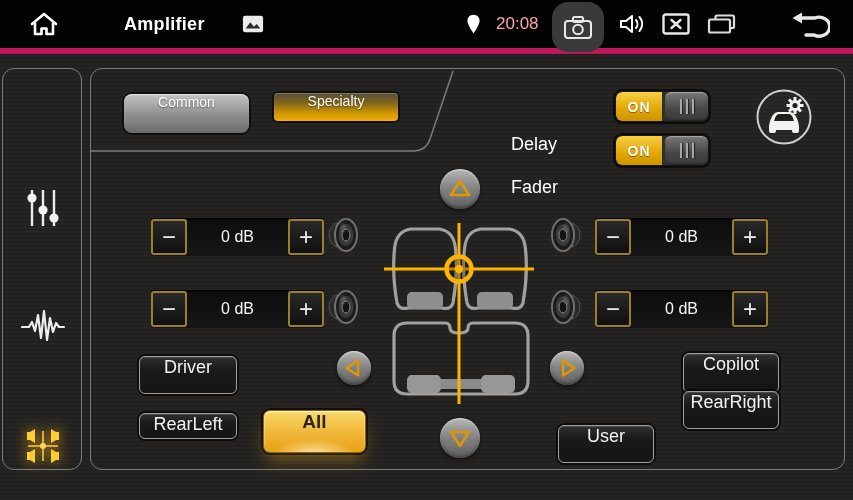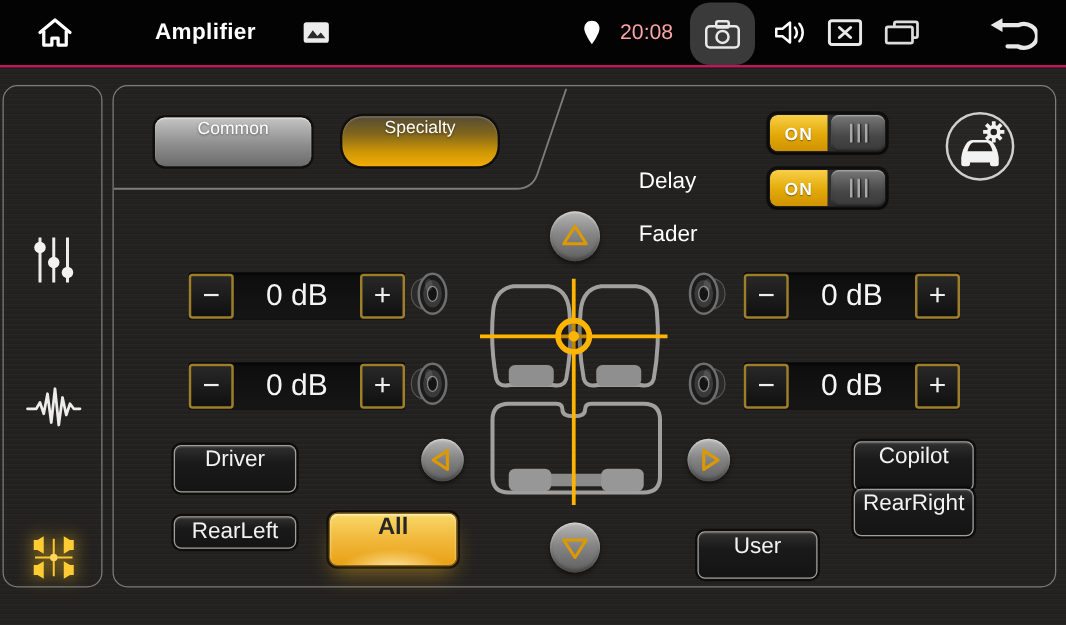--- a/index.html
+++ b/index.html
@@ -1,41 +1,41 @@
 <!DOCTYPE html>
 <html><head>
 <meta charset="utf-8">
 <style>
   html,body{margin:0;padding:0;}
   body{width:853px;height:500px;background:#000;font-family:"Liberation Sans",sans-serif;overflow:hidden;}
   .screen{position:relative;width:853px;height:500px;background:#1d1c1a;}
 
   
-  .topbar{position:absolute;left:0;top:0;width:853px;height:54px;background:#030303;border-bottom:2px solid #be185d;box-sizing:border-box;}
+  .topbar{position:absolute;left:0;top:0;width:853px;height:54px;background:#030303;border-bottom:6px solid #be185d;box-sizing:border-box;}
   .tb{position:absolute;top:50%;transform:translateY(-50%);display:flex;align-items:center;}
   .tb-title{color:#fff;font-size:18px;font-weight:bold;letter-spacing:.3px;}
   .tb-time{color:#fca5a5;font-size:17px;}
   .cam-pill{position:absolute;left:552px;top:2px;width:52px;height:50px;border-radius:16px;background:#3a3a3a;display:flex;align-items:center;justify-content:center;}
 
   
   .content{position:absolute;left:0;top:55px;width:853px;height:445px;background-color:#242220;
     background-image:repeating-linear-gradient(0deg, rgba(255,255,255,.02) 0 1px, rgba(0,0,0,.06) 1px 2px, rgba(255,255,255,0) 2px 4px);}
 
   
   .side-panel{position:absolute;left:2px;top:13px;width:80px;height:402px;border:1.5px solid #7c7c7c;border-radius:12px;box-sizing:border-box;}
   .sb-item{position:absolute;left:0;width:80px;display:flex;justify-content:center;cursor:pointer;}
   .main-panel{position:absolute;left:90px;top:13px;width:755px;height:402px;border:1.5px solid #7c7c7c;border-radius:12px;box-sizing:border-box;}
   .tab-deco{position:absolute;left:0;top:0;pointer-events:none;}
 
   
   .tab-btn{position:absolute;display:flex;align-items:flex-start;justify-content:center;font-size:14px;color:#fff;cursor:pointer;text-shadow:0 1px 2px rgba(0,0,0,.45);}
   .common-btn{left:33px;top:25px;width:125px;height:39px;border-radius:8px;
     background:linear-gradient(180deg,#c4c4c4 0%,#8e8e8e 55%,#6b6b6b 100%);
     box-shadow:0 0 0 2px rgba(0,0,0,.55), inset 0 1px 1px rgba(255,255,255,.55);}
-  .specialty-btn{left:183px;top:24px;width:124px;height:40px;border-radius:16px;
+  .specialty-btn{left:183px;top:24px;width:124px;height:28px;border-radius:4px;
     background:linear-gradient(180deg,#554c35 0%,#81661c 35%,#cf9703 72%,#f2ac06 100%);
     box-shadow:0 0 0 2px rgba(0,0,0,.55), inset 0 1px 1px rgba(255,255,255,.25);}
 
   
   .tg-label{position:absolute;left:420px;width:100px;color:#fff;font-size:18px;margin-top:36px;}
   .toggle{position:absolute;left:524px;width:94px;height:31px;border-radius:7px;display:flex;overflow:hidden;cursor:pointer;
     border:1px solid #191919;box-shadow:0 0 0 2px rgba(0,0,0,.55), 0 1px 2px rgba(0,0,0,.6);background:#2e2e2e;box-sizing:border-box;gap:8px;}
   .toggle-on{width:46px;display:flex;align-items:center;justify-content:center;color:#fff;font-weight:bold;font-size:14px;letter-spacing:1px;
     background:linear-gradient(180deg,#f8cf48,#e3a908 55%,#cf9300);text-shadow:0 1px 1px rgba(0,0,0,.45);border-radius:6px 0 0 6px;}
   .toggle-knob{flex:1;margin-left:-5px;border-radius:6px;display:flex;align-items:center;justify-content:center;gap:4px;
@@ -43,21 +43,21 @@
     box-shadow:inset 0 1px 1px rgba(255,255,255,.4), inset 0 -1px 2px rgba(0,0,0,.5);}
   .grip-line{width:2px;height:15px;background:#a8a8a8;box-shadow:1px 0 1px rgba(0,0,0,.6);}
 
   .car-btn{position:absolute;left:664px;top:19px;width:58px;height:58px;cursor:pointer;}
 
   
   .vol-strip{position:absolute;width:173px;height:38px;display:flex;align-items:center;border-radius:2px;
     background:linear-gradient(180deg,#0d0d0d,#161616);box-shadow:inset 0 1px 3px rgba(0,0,0,.85);}
   .step-btn{width:36px;height:36px;box-sizing:border-box;display:flex;align-items:center;justify-content:center;cursor:pointer;
     background:linear-gradient(180deg,#282828,#101010);border:2px solid #9c7e2b;border-radius:3px;color:#efefef;font-size:24px;font-weight:300;}
-  .vol-value{flex:1;text-align:center;color:#f5f5f5;font-size:24px;}
+  .vol-value{flex:1;text-align:center;color:#f5f5f5;font-size:16px;}
   .spk{position:absolute;width:34px;height:44px;}
 
   
   .arrow-btn{position:absolute;border-radius:50%;display:flex;align-items:center;justify-content:center;cursor:pointer;
     background:linear-gradient(180deg,#b6b6b6,#868686 45%,#5f5f5f);
     box-shadow:inset 0 1px 2px rgba(255,255,255,.55), inset 0 -2px 3px rgba(0,0,0,.35), 0 2px 4px rgba(0,0,0,.55);}
   .arrow-lg{width:40px;height:40px;}
   .arrow-sm{width:34px;height:34px;}
 
   

